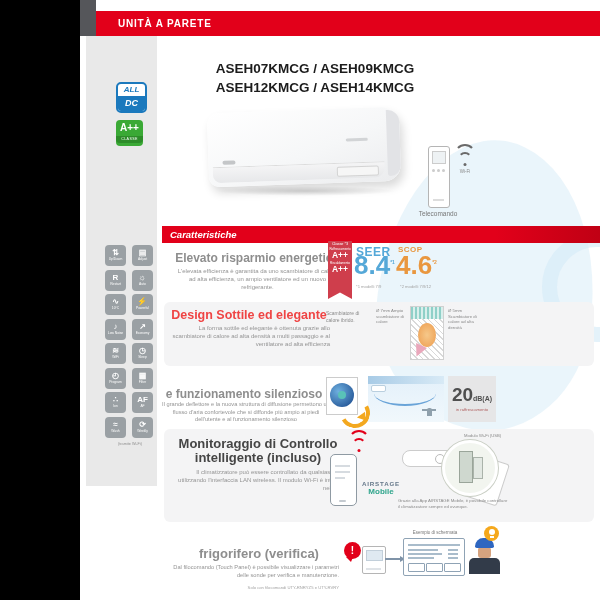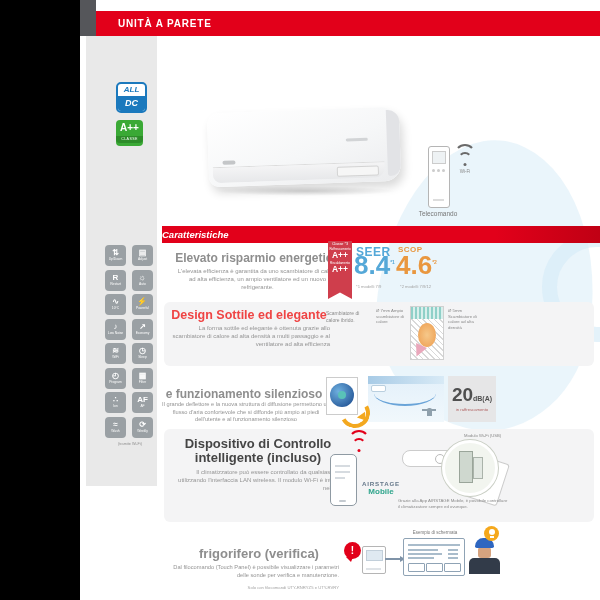--- a/index.html
+++ b/index.html
@@ -46,21 +46,21 @@
   .wifi i{position:absolute;left:50%;bottom:0;transform:translateX(-50%);border:2px solid currentColor;border-color:currentColor transparent transparent transparent;border-radius:50%;}
   .wifi .a1{width:18px;height:18px;}
   .wifi .a2{width:10px;height:10px;}
   .wifi .dot{position:absolute;left:50%;bottom:0;transform:translateX(-50%);width:3px;height:3px;border-radius:50%;background:currentColor;}
   .hero-wifi{left:374px;top:150px;width:22px;height:16px;color:#6a6a6a;z-index:3;}
   .hero-wifi-label{left:370px;top:169px;width:30px;text-align:center;font-size:4.5px;color:#8a8a8a;z-index:3;}
   .remote-label{left:325px;top:210px;width:66px;text-align:center;font-size:6.5px;color:#777;z-index:3;}
 
   
   .caratbar{left:82px;top:226px;width:438px;height:17px;background:linear-gradient(90deg,#e2001a 0%,#e2001a 76%,#c00014 100%);z-index:3;}
-  .caratbar span{display:block;margin-left:0;line-height:17px;color:#fff;font-weight:bold;font-style:italic;font-size:9.5px;}
+  .caratbar span{display:block;margin-left:8px;line-height:17px;color:#fff;font-weight:bold;font-style:italic;font-size:9.5px;}
 
   
   .fgrid{left:25px;top:245px;width:50px;display:grid;grid-template-columns:21px 21px;gap:3.5px 6px;z-index:4;}
   .ficon{width:21px;height:21px;background:#9aa0a4;border-radius:4px;color:#fff;display:flex;flex-direction:column;align-items:center;justify-content:center;overflow:hidden;}
   .fglyph{font-size:8px;line-height:1;font-weight:bold;}
   .flabel{font-size:3.3px;line-height:1.1;text-align:center;margin-top:1px;}
   .side-foot{left:22px;top:442px;width:56px;text-align:center;font-size:3.8px;color:#8f8f8f;z-index:4;}
 
   
   .band{background:#f4f4f5;border-radius:6px;z-index:2;}
@@ -172,20 +172,24 @@
 <div class="canvas">
   <div class="page">
 
     <div class="abs wm-drop"></div>
     <div class="abs wm-ring"></div>
 
     <div class="abs corner"></div>
     <div class="abs topbanner">
       <span>UNITÀ A PARETE</span>
     </div>
+    <div class="abs models">
+      <div>ASEH07KMCG / ASEH09KMCG</div>
+      <div>ASEH12KMCG / ASEH14KMCG</div>
+    </div>
 
     <div class="abs side-bg"></div>
     <div class="abs badge-alldc">
       <span class="t">ALL</span>
       <span class="b">DC</span>
     </div>
     <div class="abs badge-green">
       <span class="v">A++</span>
       <span class="c">CLASSE</span>
     </div>
@@ -328,21 +332,21 @@
         <span class="flow"></span>
       <span class="desk"></span>
         <span class="person"></span>
     </div>
     <div class="abs noisebox">
       <span class="v">20</span><span class="u">dB(A)</span>
       <span class="n">in raffrescamento</span>
     </div>
 
     <div class="abs band s4-band"></div>
-    <div class="abs sec-title s4-title1">Dispositivo di Controllo</div>
+    <div class="abs sec-title s4-title1">Monitoraggio di Controllo</div>
     <div class="abs sec-title s4-title2">intelligente (incluso)</div>
     <div class="abs wifi s4-wifi">
         <i class="a1"></i>
         <i class="a2"></i>
         <span class="dot"></span>
       </div>
     <div class="abs sec-body s4-body">Il climatizzatore può essere controllato da qualsiasi luogo utilizzando l'interfaccia LAN wireless. Il modulo Wi-Fi è integrato nell'unità.</div>
     <div class="abs phone">
       <span class="l1"></span>
         <span class="l2"></span>

